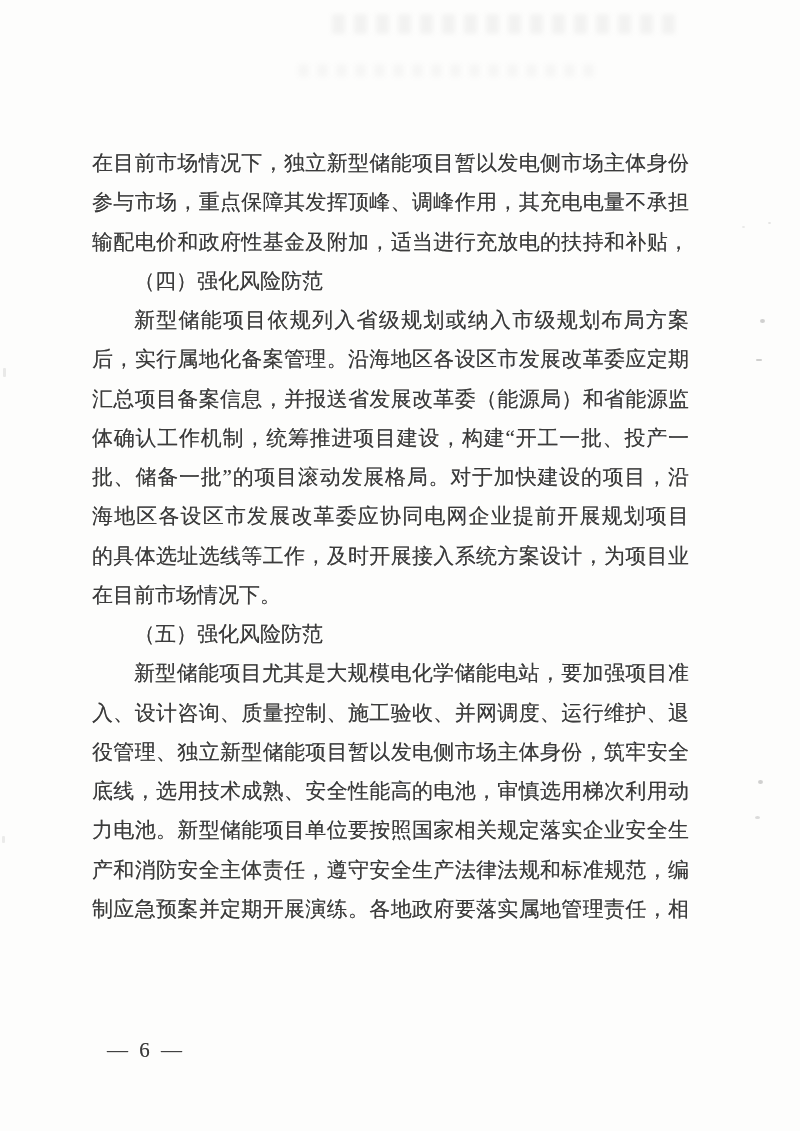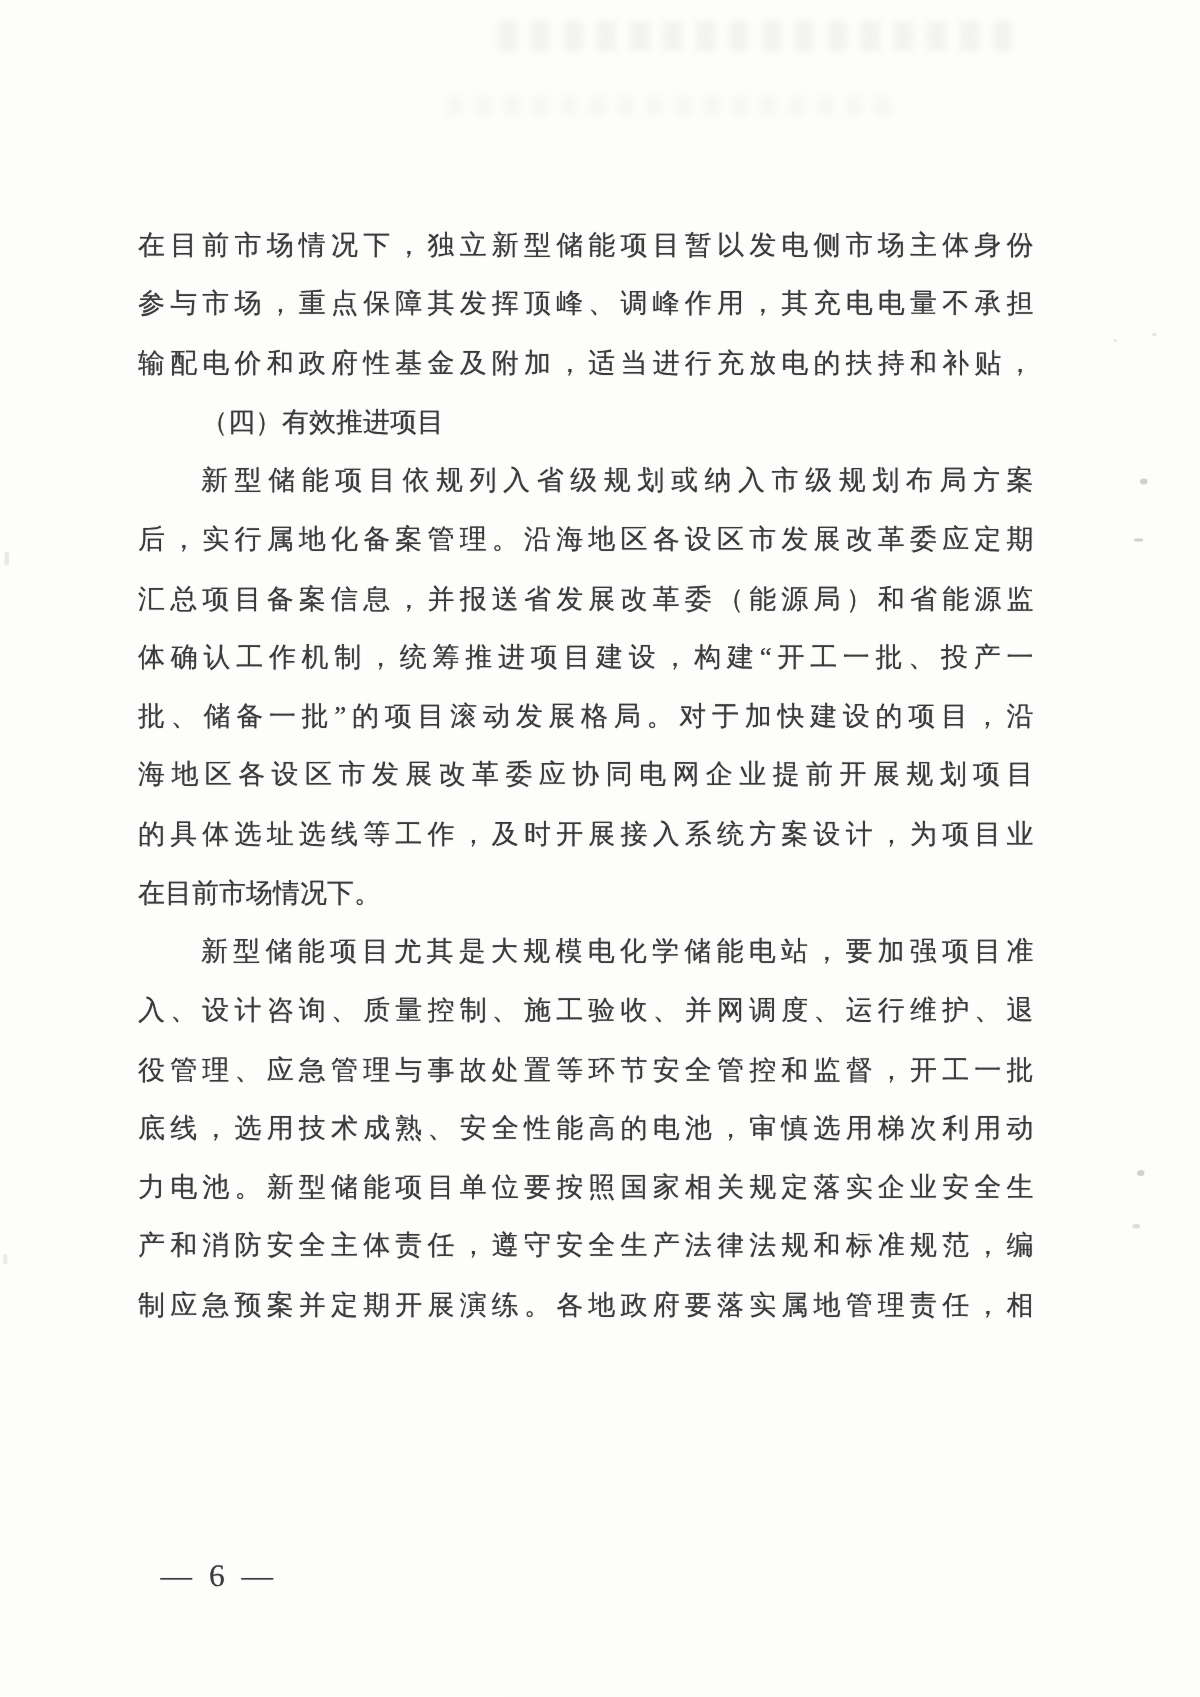--- a/index.html
+++ b/index.html
@@ -31,21 +31,21 @@
     background:repeating-linear-gradient(90deg,
       rgba(150,150,150,.12) 0 11px, rgba(0,0,0,0) 11px 19px);
   }
   .textblock{
     position:absolute;
     left:92px;top:144px;width:597px;
   }
   .line{
     height:39.25px;
     line-height:39.25px;
-    font-size:18px;
+    font-size:21px;
     color:#3b3b3b;
     text-shadow:0 0 0.6px rgba(59,59,59,.65);
     white-space:nowrap;
     overflow:visible;
   }
   .j{
     white-space:normal;
     text-align:justify;
     text-align-last:justify;
     text-justify:inter-character;
@@ -80,32 +80,33 @@
 
 <div class="doc">
 
   <div class="bleed bleed1"></div>
   <div class="bleed bleed2"></div>
 
   <div class="textblock">
     <div class="line j">在目前市场情况下，独立新型储能项目暂以发电侧市场主体身份</div>
     <div class="line j">参与市场，重点保障其发挥顶峰、调峰作用，其充电电量不承担</div>
     <div class="line j">输配电价和政府性基金及附加，适当进行充放电的扶持和补贴，</div>
-    <div class="line indent">（四）有效推进项目</div>
+    <div class="line indent">（四）强化风险防范</div>
     <div class="line j indent">新型储能项目依规列入省级规划或纳入市级规划布局方案</div>
     <div class="line j">后，实行属地化备案管理。沿海地区各设区市发展改革委应定期</div>
     <div class="line j">汇总项目备案信息，并报送省发展改革委（能源局）和省能源监</div>
     <div class="line j">体确认工作机制，统筹推进项目建设，构建“开工一批、投产一</div>
     <div class="line j">批、储备一批”的项目滚动发展格局。对于加快建设的项目，沿</div>
     <div class="line j">海地区各设区市发展改革委应协同电网企业提前开展规划项目</div>
     <div class="line j">的具体选址选线等工作，及时开展接入系统方案设计，为项目业</div>
     <div class="line">在目前市场情况下。</div>
+    <div class="line indent">（五）强化风险防范</div>
     <div class="line j indent">新型储能项目尤其是大规模电化学储能电站，要加强项目准</div>
     <div class="line j">入、设计咨询、质量控制、施工验收、并网调度、运行维护、退</div>
-    <div class="line j">役管理、应急管理与事故处置等环节安全管控和监督，开工一批</div>
+    <div class="line j">役管理、独立新型储能项目暂以发电侧市场主体身份，筑牢安全</div>
     <div class="line j">底线，选用技术成熟、安全性能高的电池，审慎选用梯次利用动</div>
     <div class="line j">力电池。新型储能项目单位要按照国家相关规定落实企业安全生</div>
     <div class="line j">产和消防安全主体责任，遵守安全生产法律法规和标准规范，编</div>
     <div class="line j">制应急预案并定期开展演练。各地政府要落实属地管理责任，相</div>
   </div>
 
   <div class="pagenum">— 6 —</div>
 
   <span class="speck s1"></span>
   <span class="speck s2"></span>

